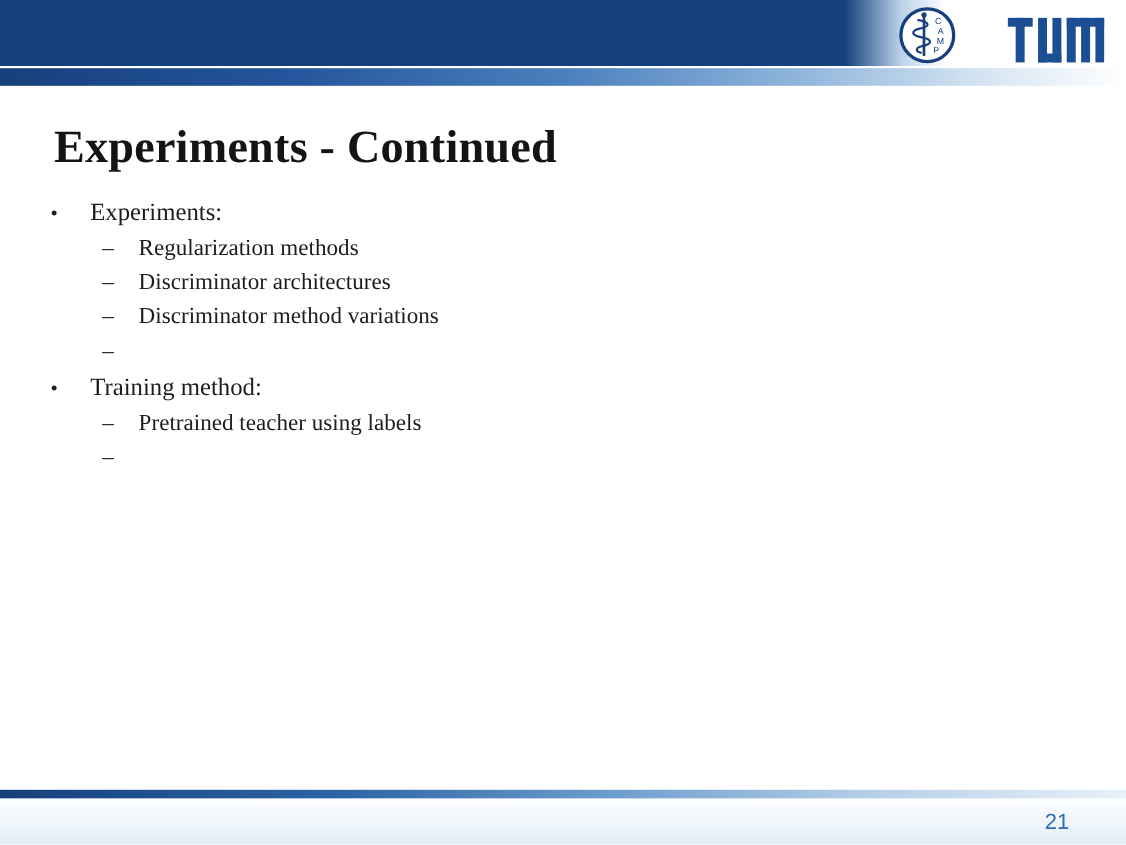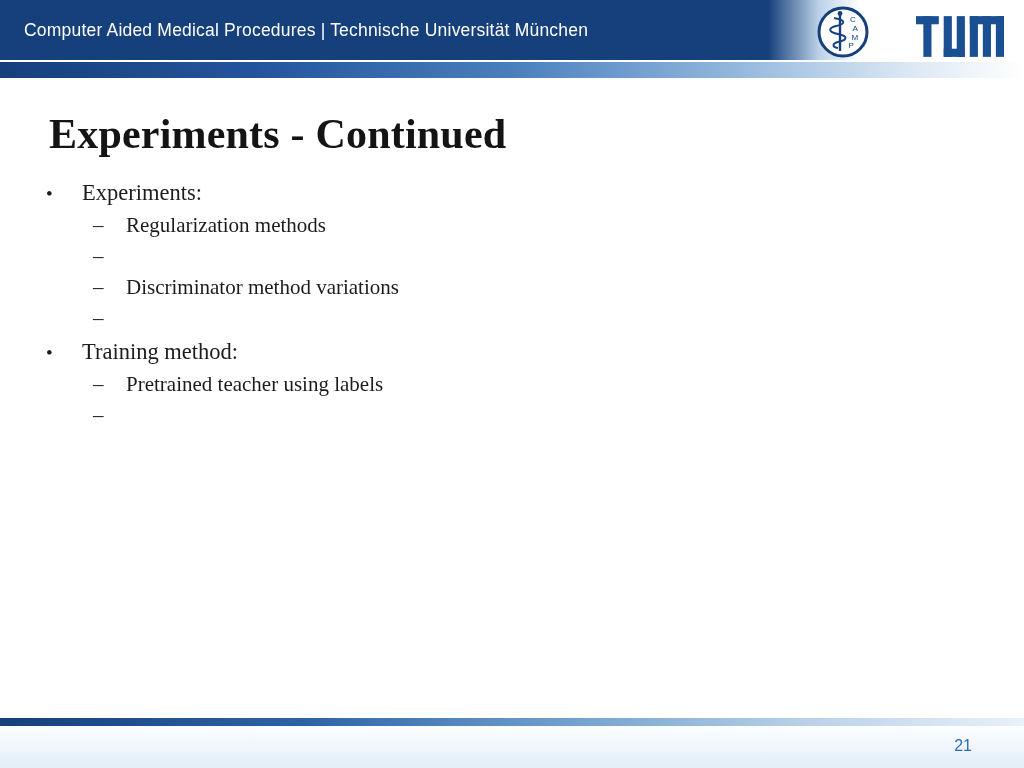--- a/index.html
+++ b/index.html
@@ -48,29 +48,28 @@
   
   .footer-strip {
     position:absolute; left:0; bottom:42px; width:100%; height:8px;
     background:linear-gradient(to right, #16407c 0%, #2d64a6 30%, #6f9fce 55%, #b7d0e8 78%, #e9f1f9 100%);
   }
   .footer {
     position:absolute; left:0; bottom:0; width:100%; height:42px;
     background:linear-gradient(to bottom, #fdfeff 0%, #e2edf7 100%);
   }
   .footer-text { position:absolute; left:50px; top:11px; font-size:16px; color:#2a6db5; }
-  .footer-page { position:absolute; right:52px; top:11px; font-size:16px; color:#2a6db5;text-align:right; }
+  .footer-page { position:absolute; right:52px; top:11px; font-size:20px; color:#2a6db5;text-align:right; }
 </style>
 </head>
 <body>
 
 <div class="slide">
 
   <div class="header">
-    <div class="header-title">Computer Aided Medical Procedures | Technische Universität München</div>
     <div class="logo-area">
       <svg class="camp-logo" width="56" height="56" viewBox="0 0 56 56">
         <circle cx="28" cy="28" r="24" fill="#ffffff" stroke="#16407c" stroke-width="3"></circle>
         <circle cx="25" cy="9.5" r="2.4" fill="#16407c"></circle>
         <line x1="25" y1="10" x2="25" y2="47" stroke="#16407c" stroke-width="2.4"></line>
         <path d="M19,14 C31,16 31,20 21,22 C13,24 13,28 23,30 C33,32 33,36 23,38 C17,39.5 17,43 23,44" fill="none" stroke="#16407c" stroke-width="2"></path>
         <text x="35" y="18" font-size="8" font-family="Liberation Sans, sans-serif" fill="#16407c">C</text>
         <text x="37.5" y="27" font-size="8" font-family="Liberation Sans, sans-serif" fill="#16407c">A</text>
         <text x="36.5" y="36" font-size="8" font-family="Liberation Sans, sans-serif" fill="#16407c">M</text>
         <text x="33.5" y="44" font-size="8" font-family="Liberation Sans, sans-serif" fill="#16407c">P</text>
@@ -100,20 +99,21 @@
       <span class="marker">•</span>
       <span>Experiments:</span>
     </div>
 
     <div class="row l2">
       <span class="marker">–</span>
       <span>Regularization methods</span>
     </div>
     <div class="row l2">
       <span class="marker">–</span>
+      <span>Discriminator architectures</span>
     </div>
     <div class="row l2">
       <span class="marker">–</span>
       <span>Discriminator method variations</span>
     </div>
     <div class="row l2 lastsub">
       <span class="marker">–</span>
     </div>
 
     <div class="row l1">

